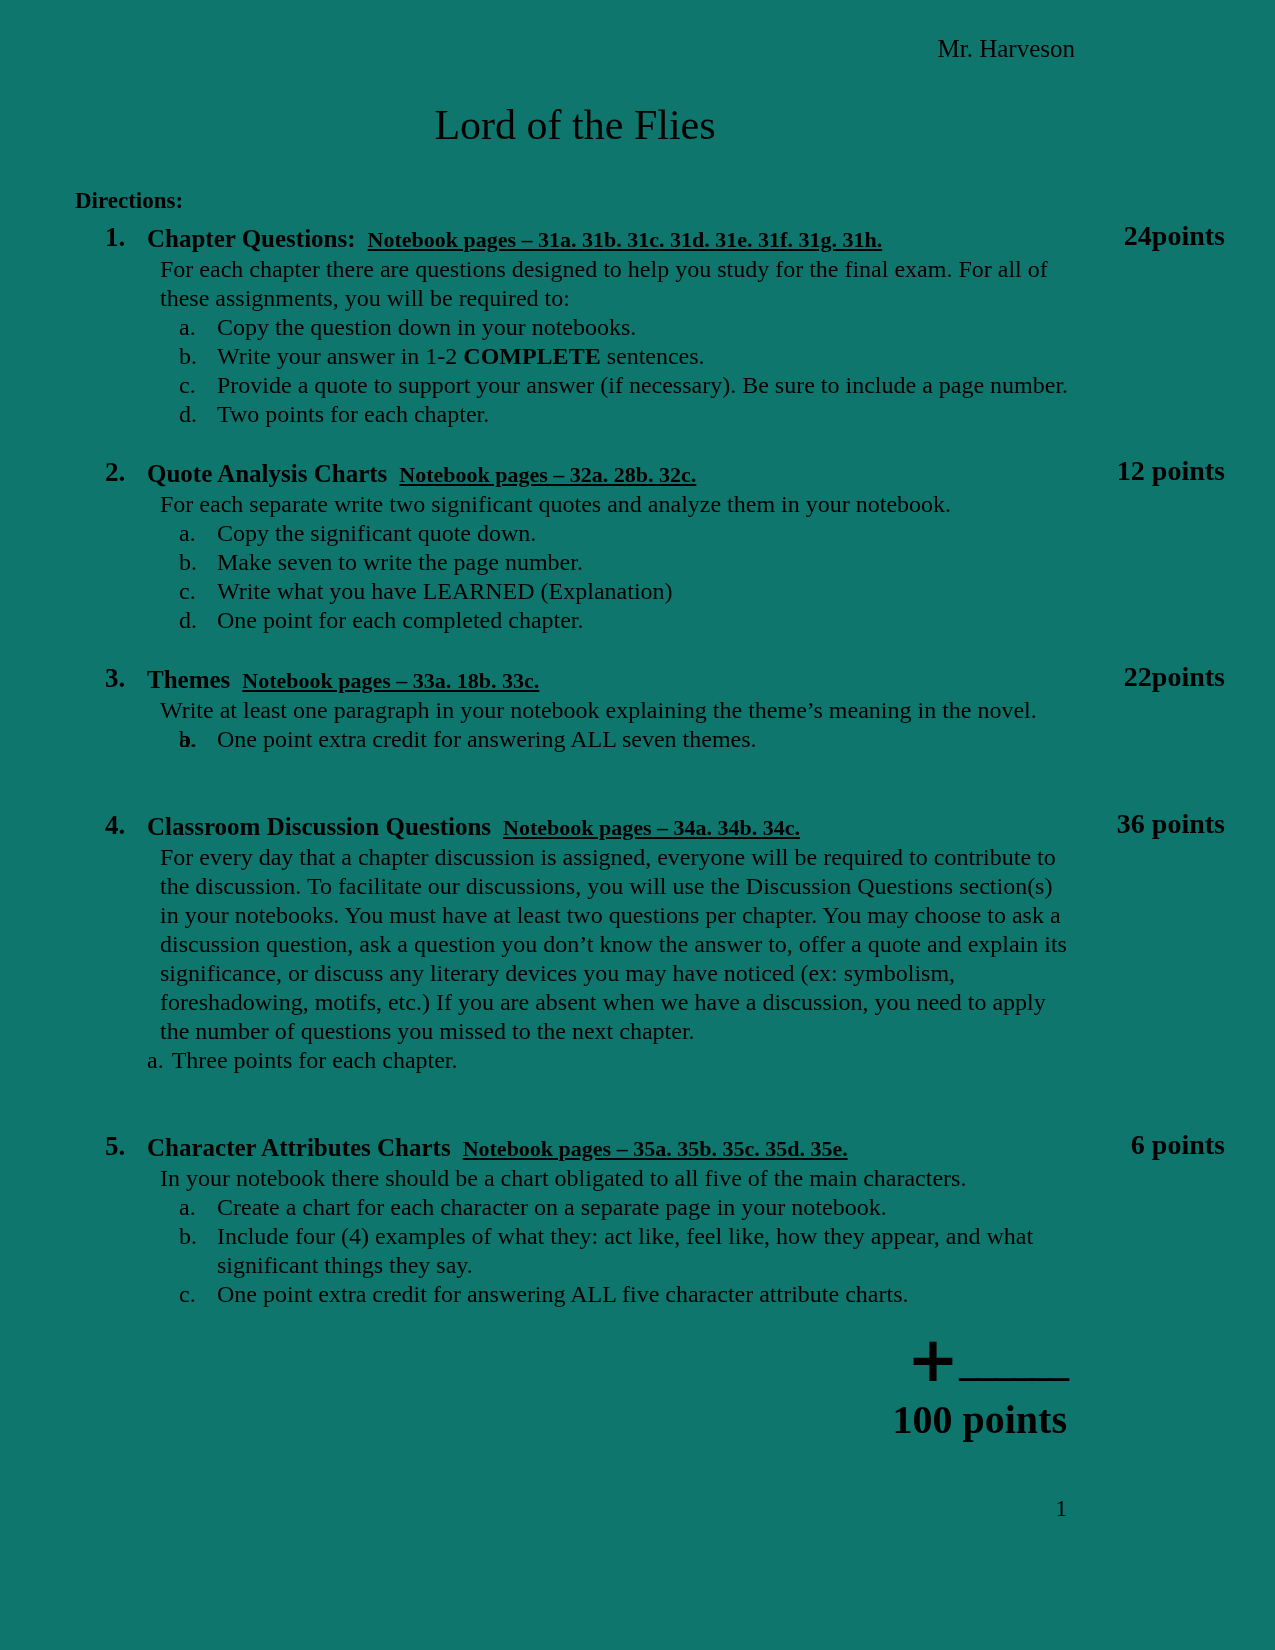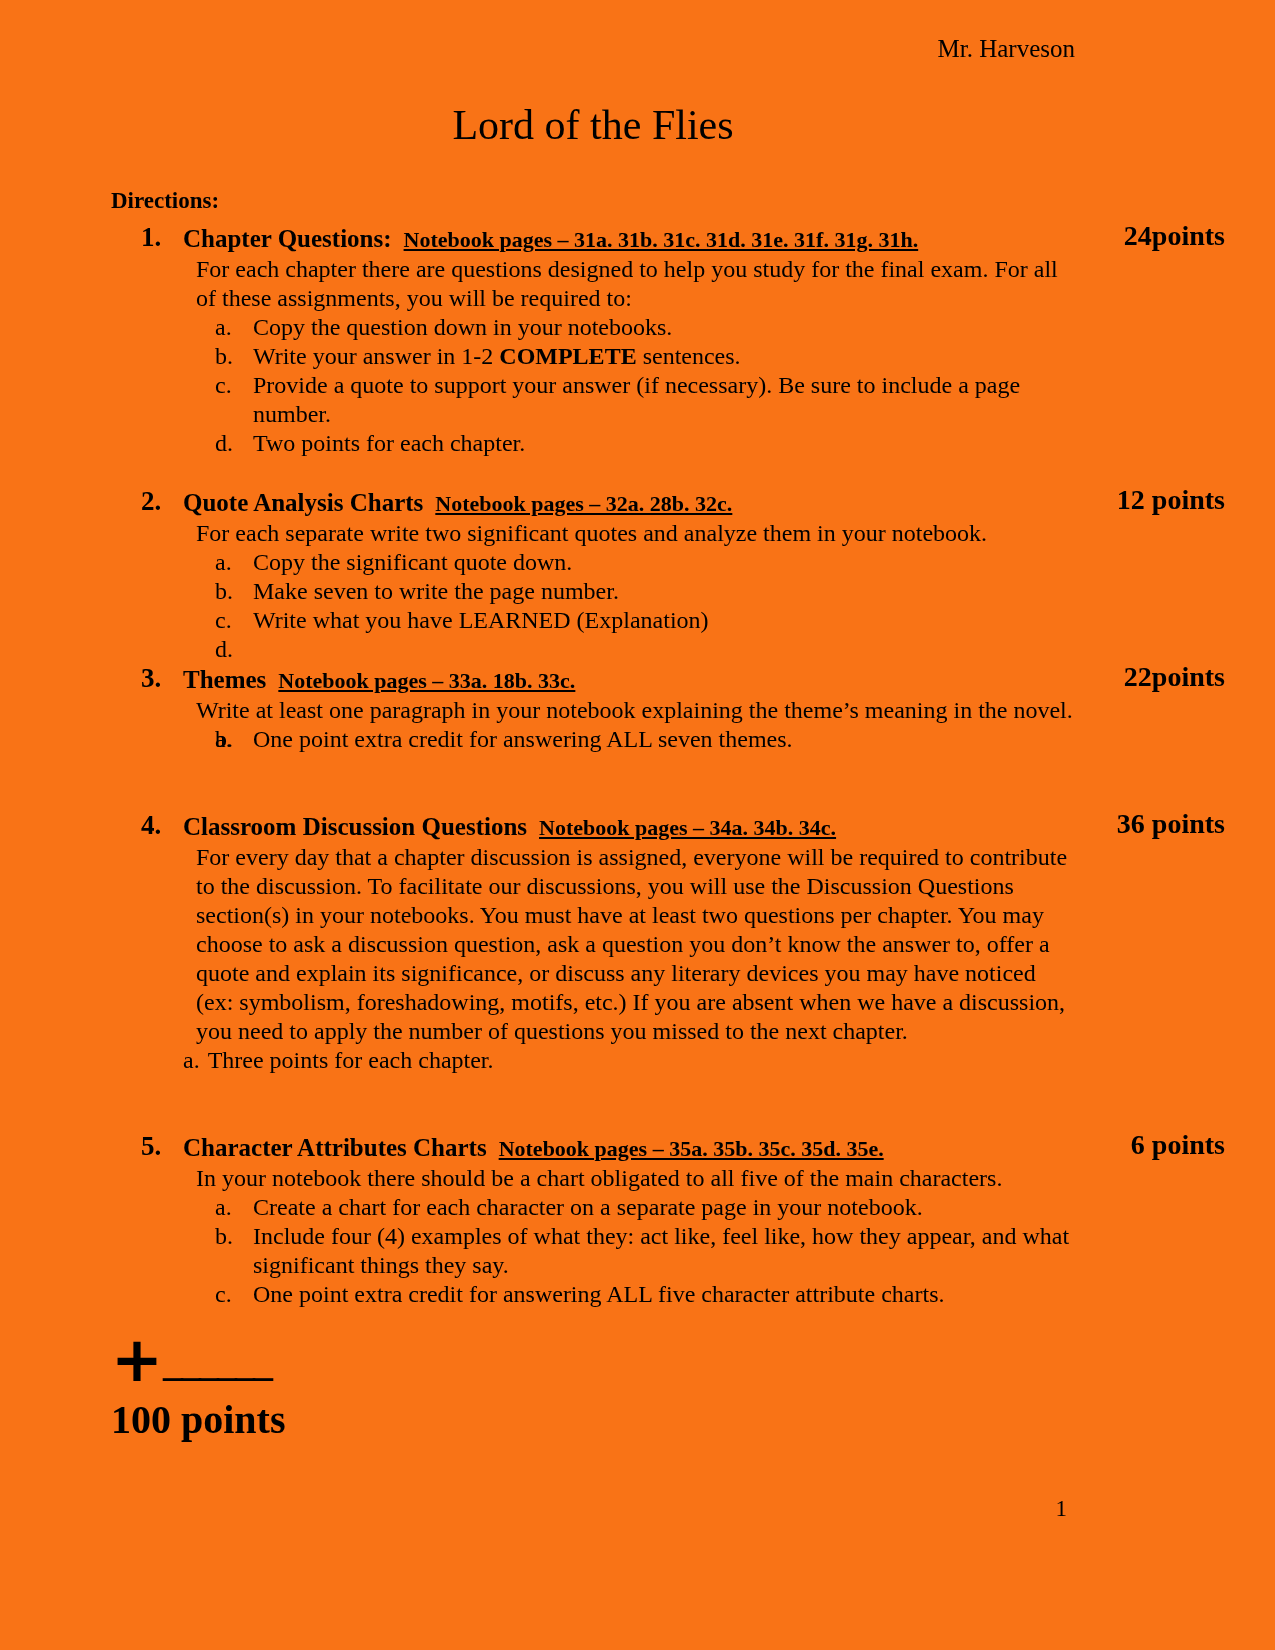--- a/index.html
+++ b/index.html
@@ -1,39 +1,39 @@
 <!DOCTYPE html>
 <html><head>
 <meta charset="utf-8">
 <style>
   html,body{margin:0;padding:0;background:#ffffff;}
   .page{
-    width:1275px;height:1650px;background:#f97316;color:#000;
+    width:1275px;height:1650px;background:#0f766e;color:#000;
     font-family:"Liberation Serif", serif;
     position:relative;box-sizing:border-box;
-    padding:34px 200px 0 111px;overflow:hidden;
+    padding:34px 200px 0 75px;overflow:hidden;
   }
   .author{text-align:right;font-size:25px;line-height:30px;}
   .doc-title{text-align:center;font-size:42px;line-height:46px;margin-top:38px;font-weight:normal;}
   .directions{font-weight:bold;font-size:23px;margin-top:40px;}
   .sections{margin-top:10px;}
   .section{position:relative;margin-left:30px;padding-left:42px;}
   .section.gap-s{margin-top:30px;}
   .section.gap-l{margin-top:58px;}
   .sec-num{position:absolute;left:0;top:-2px;font-weight:bold;font-size:27px;}
   .sec-head{font-size:25px;line-height:30px;position:relative;padding-right:150px;}
   .head-title{font-weight:bold;font-size:25px;margin-right:12px;}
   .head-notebook{font-weight:bold;text-decoration:underline;font-size:22px;}
   .points{position:absolute;right:-150px;top:-3px;font-weight:bold;font-size:28px;white-space:nowrap;}
   .intro{font-size:24px;line-height:29px;margin-left:13px;}
   .sub{position:relative;padding-left:70px;font-size:24px;line-height:29px;}
   .sub .lbl{position:absolute;left:32px;top:0;}
   .sub.flush{padding-left:0;}
   .sub.flush .lbl{position:static;margin-right:8px;}
-  .totals{text-align:left;margin-top:14px;padding-right:8px;}
+  .totals{text-align:right;margin-top:14px;padding-right:8px;}
   .plus-row{white-space:nowrap;}
   .plus-sign{font-size:62px;font-weight:bold;font-family:"DejaVu Sans", sans-serif;vertical-align:-6px;}
   .blank-line{font-size:40px;font-weight:bold;letter-spacing:-2px;}
   .total-points{font-size:40px;font-weight:bold;line-height:44px;margin-top:2px;}
   .page-num{position:absolute;right:208px;bottom:128px;font-size:23px;}
 </style>
 </head>
 <body>
 
 <div class="page">
@@ -63,21 +63,21 @@
     <span class="sec-num">2.</span>
     <div class="sec-head">
       <span class="head-title">Quote Analysis Charts</span><span class="head-notebook">Notebook pages – 32a. 28b. 32c.</span>
       <span class="points">12 points</span>
     </div>
     <div class="intro">For each separate write two significant quotes and analyze them in your notebook.</div>
     <div class="items">
           <div class="sub"><span class="lbl">a.</span><span>Copy the significant quote down.</span></div>
           <div class="sub"><span class="lbl">b.</span><span>Make seven to write the page number.</span></div>
           <div class="sub"><span class="lbl">c.</span><span>Write what you have LEARNED (Explanation)</span></div>
-          <div class="sub"><span class="lbl">d.</span></div>
+          <div class="sub"><span class="lbl">d.</span><span>One point for each completed chapter.</span></div>
         </div>
   </div>
       <div class="section gap-s">
     <span class="sec-num">3.</span>
     <div class="sec-head">
       <span class="head-title">Themes</span><span class="head-notebook">Notebook pages – 33a. 18b. 33c.</span>
       <span class="points">22points</span>
     </div>
     <div class="intro">Write at least one paragraph in your notebook explaining the theme’s meaning in the novel.</div>
     <div class="items">

